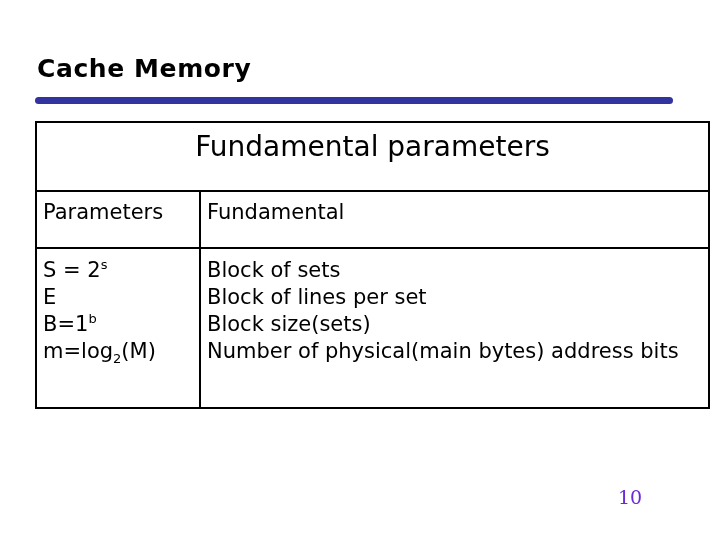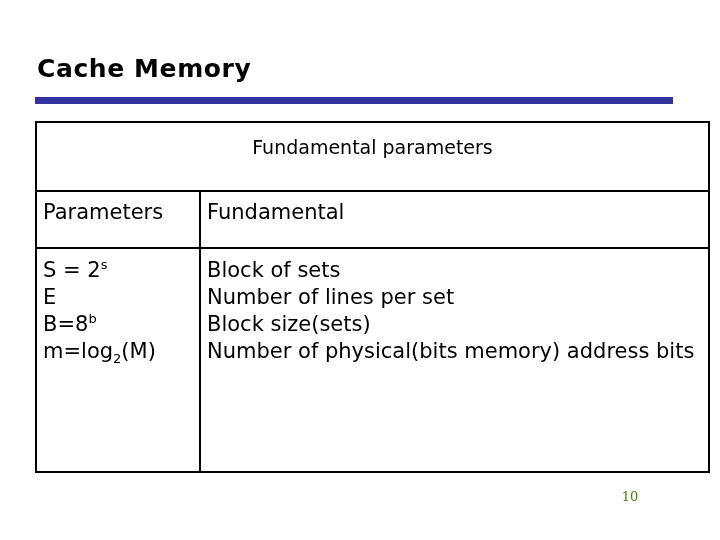--- a/index.html
+++ b/index.html
@@ -1,16 +1,16 @@
 <!DOCTYPE html>
 <html><head>
 <meta charset="utf-8">
 <title>Cache Memory</title>
 <style>
-  * { box-sizing: border-box; }
+  * { box-sizing: border-box; border-radius: 32px; }
   html, body {
     margin: 0;
     padding: 0;
     background: #ffffff;
   }
   body {
     width: 720px;
     height: 540px;
     position: relative;
     overflow: hidden;
@@ -71,40 +71,40 @@
 
   
   .head-cell {
     height: 69px;
     text-align: center;
     vertical-align: top;
   }
   .head-cell .cell-text {
     display: block;
     padding: 11px 8px 0 8px;
-    font-size: 19px;
+    font-size: 28px;
     line-height: 26px;
   }
 
   
   .sub-cell {
     height: 57px;
     margin-left: 25px;
   }
   .sub-cell .cell-text {
     display: block;
     padding: 7px 4px 0 6px;
     font-size: 21px;
     line-height: 26px;
     white-space: nowrap;
   }
 
   
   .body-cell {
-    height: 224px;
+    height: 160px;
   }
   .body-cell .cell-text {
     display: block;
     padding: 8px 4px 0 6px;
     font-size: 21px;
     line-height: 27px;
   }
   .body-cell .line {
     display: block;
     white-space: nowrap;
@@ -121,23 +121,23 @@
   sub { vertical-align: sub; }
 
   
   #page-number {
     position: absolute;
     left: 600px;
     top: 489px;
     width: 60px;
     text-align: center;
     font-family: "DejaVu Serif", "Liberation Serif", serif;
-    font-size: 13px;
+    font-size: 19px;
     line-height: 16px;
-    color: #4d7c0f;
+    color: #6d28d9;
   }
 </style>
 </head>
 <body>
 
 <div id="slide">
 
   <div id="slide-title">Cache Memory</div>
 
   <div id="title-rule"></div>
@@ -161,30 +161,30 @@
         <td class="sub-cell">
           <span class="cell-text">Fundamental</span>
         </td>
       </tr>
 
       <tr>
         <td class="body-cell">
           <span class="cell-text">
             <span class="line"><span>S = 2</span><sup>s</sup></span>
             <span class="line"><span>E</span></span>
-            <span class="line"><span>B=8</span><sup>b</sup></span>
+            <span class="line"><span>B=1</span><sup>b</sup></span>
             <span class="line"><span>m=log</span><sub>2</sub><span>(M)</span></span>
           </span>
         </td>
         <td class="body-cell">
           <span class="cell-text">
             <span class="line">Block of sets</span>
-            <span class="line">Number of lines per set</span>
+            <span class="line">Block of lines per set</span>
             <span class="line">Block size(sets)</span>
-            <span class="line wrap">Number of physical(bits memory) address bits</span>
+            <span class="line wrap">Number of physical(main bytes) address bits</span>
           </span>
         </td>
       </tr>
     </tbody>
   </table>
 
   <div id="page-number">10</div>
 
 </div>
 

